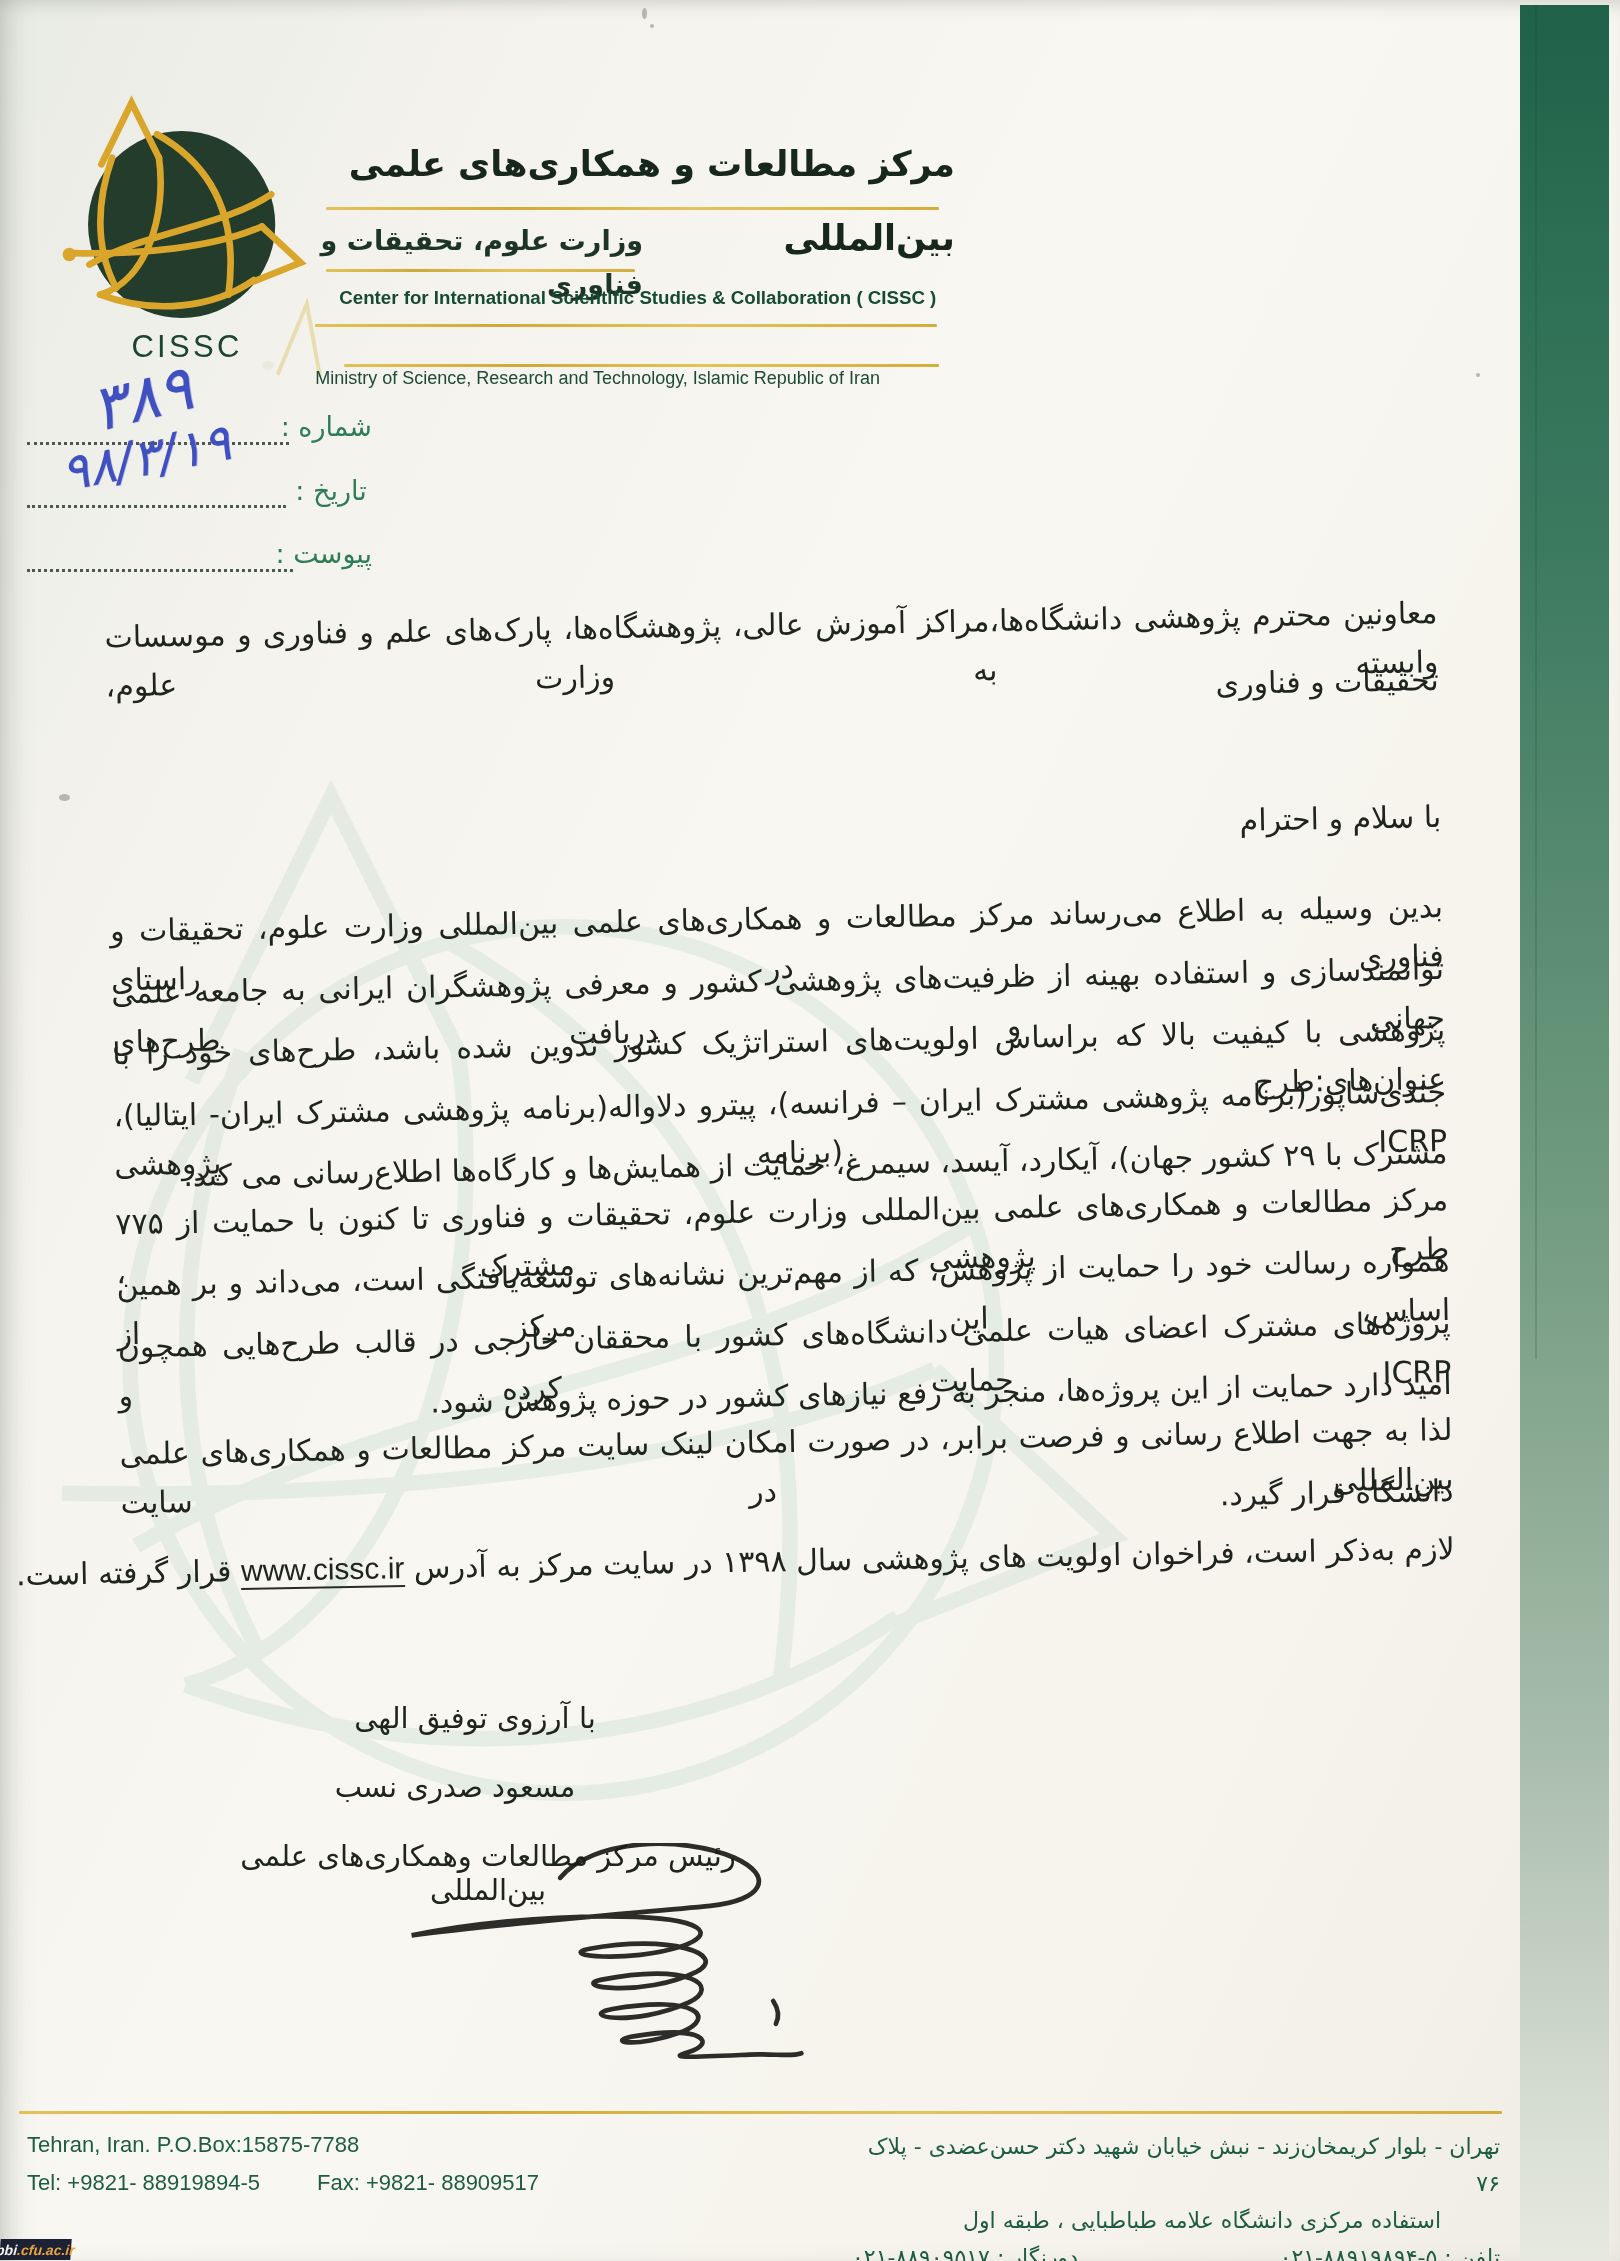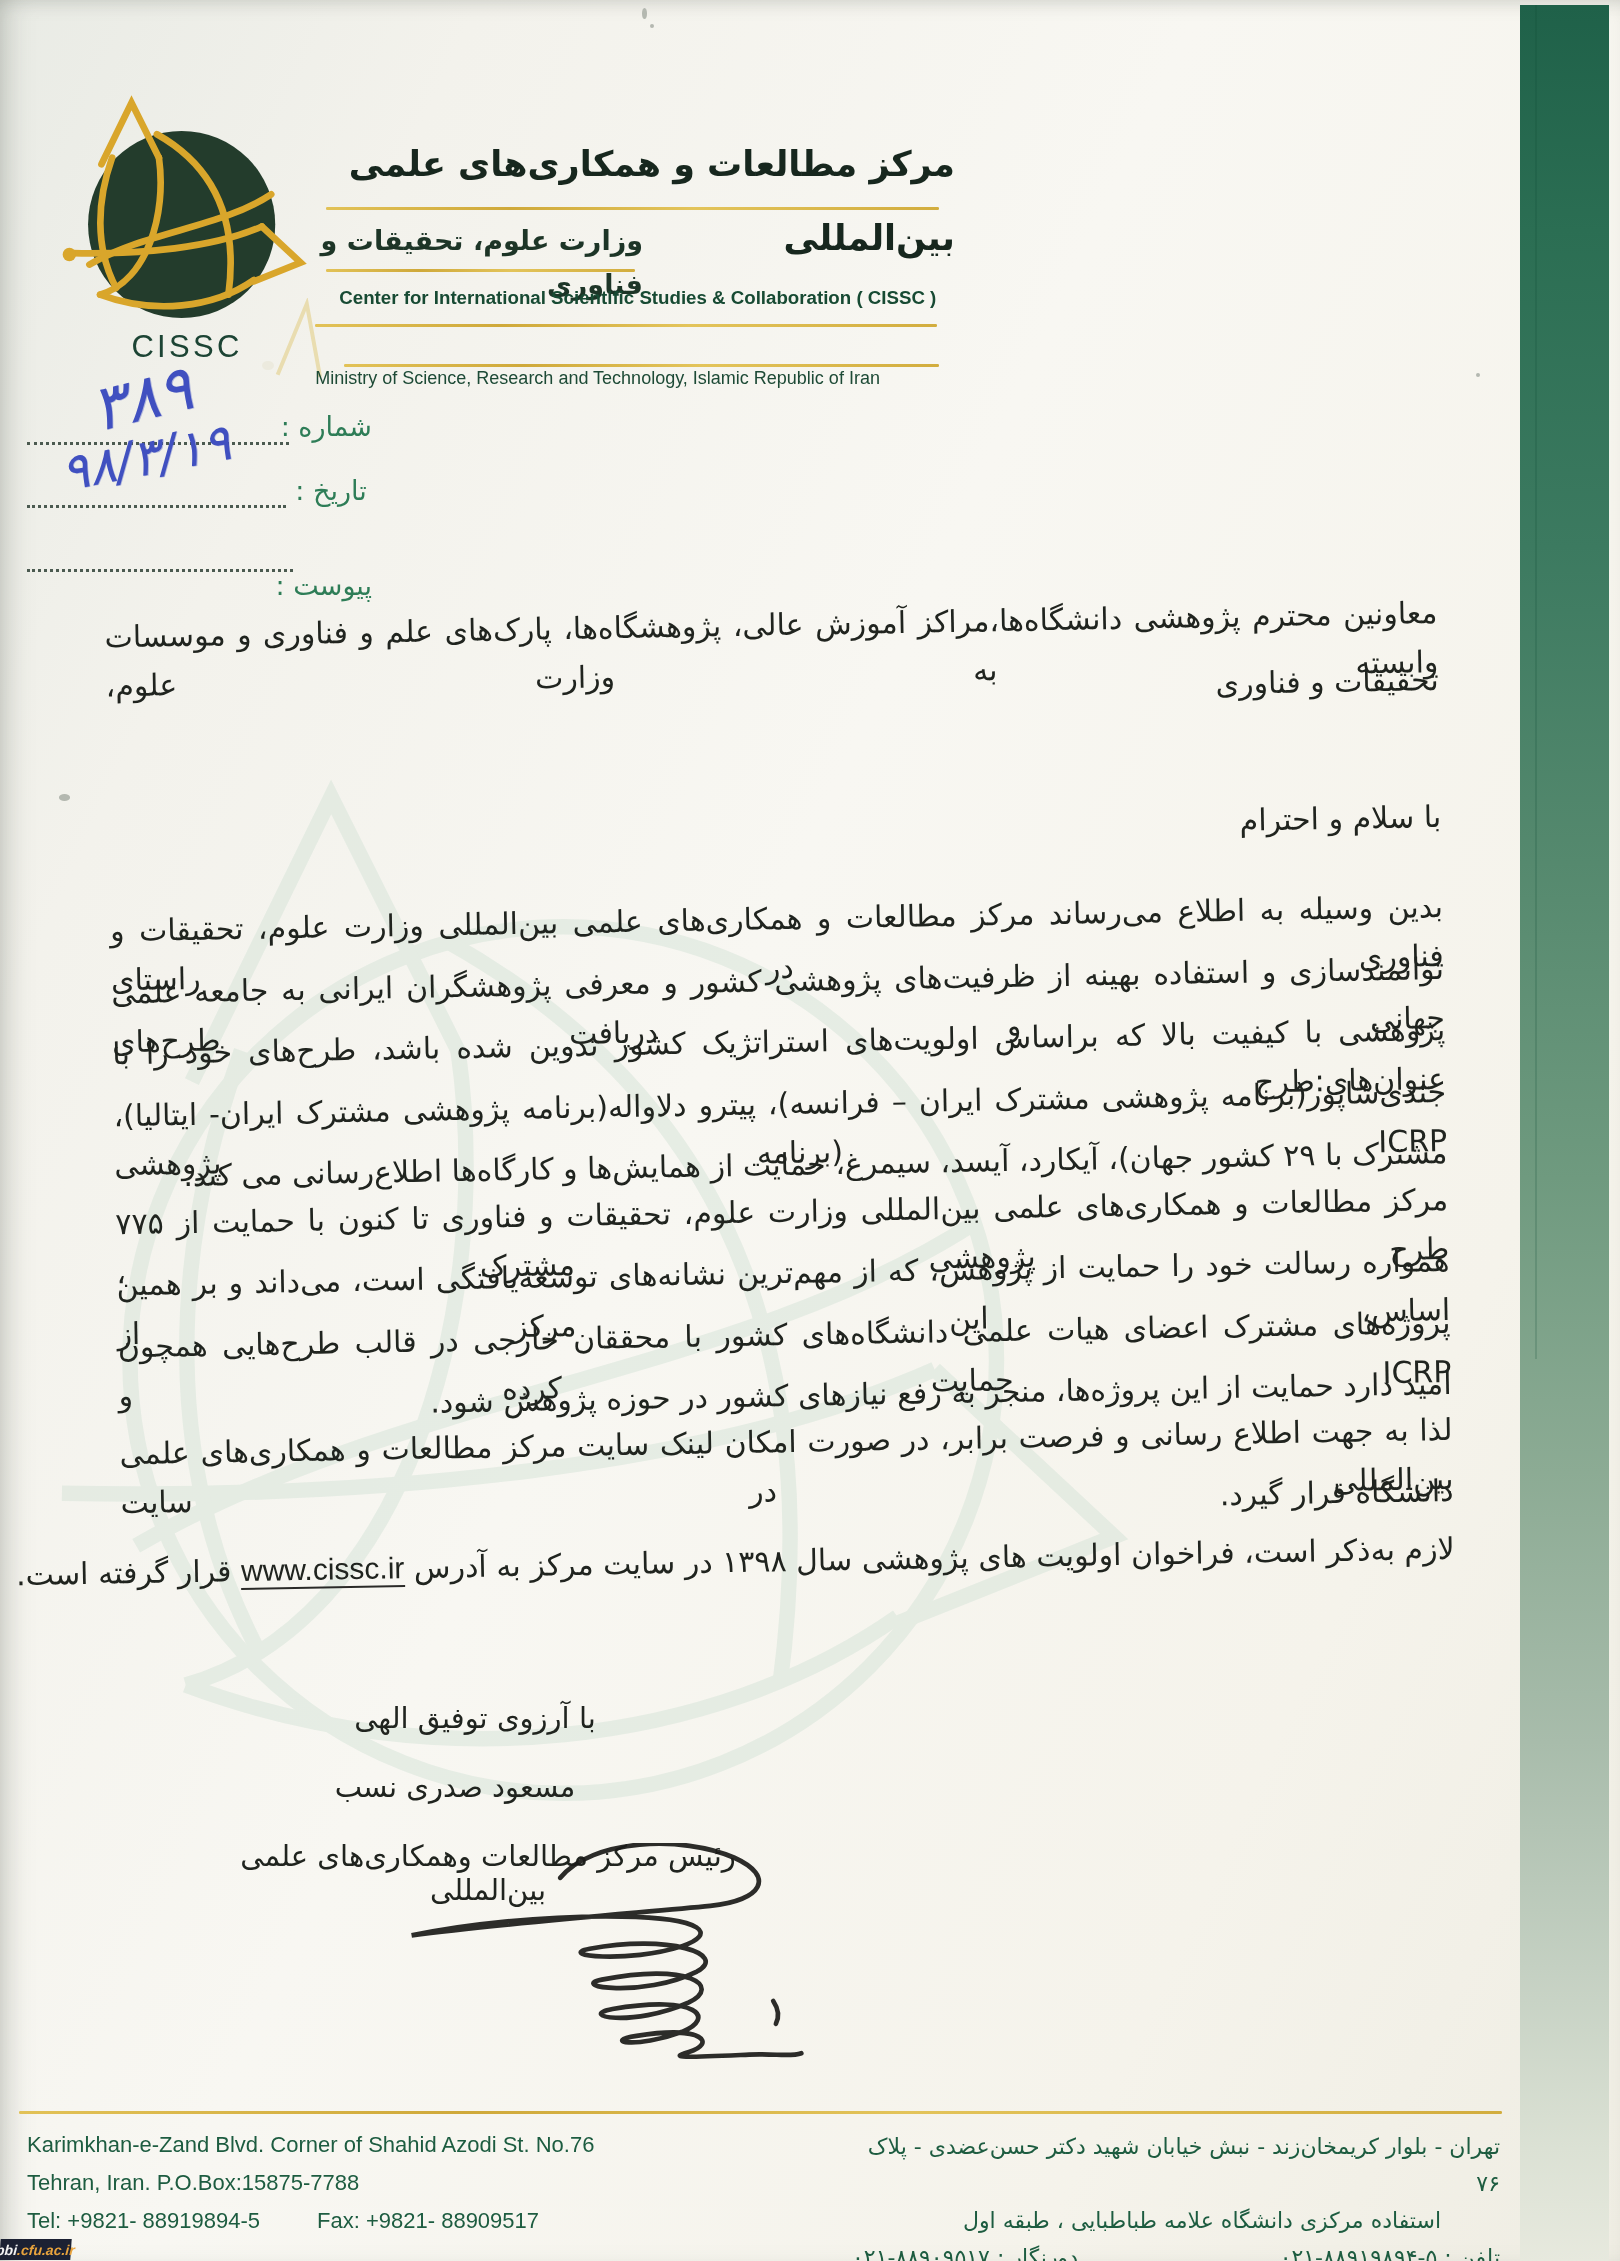--- a/index.html
+++ b/index.html
@@ -124,21 +124,21 @@
 
   <div class="meta">
     <div class="hand hand-number">۳۸۹</div>
     <div class="meta-label" style="top:40px;">شماره :</div>
     <div class="dotline" style="top:71px;width:262px;"></div>
 
     <div class="hand hand-date">۹۸/۳/۱۹</div>
     <div class="meta-label" style="top:104px;right:5.3px;">تاریخ :</div>
     <div class="dotline" style="top:134px;width:259px;"></div>
 
-    <div class="meta-label" style="top:167px;margin-top:32px;">پیوست :</div>
+    <div class="meta-label" style="top:167px;">پیوست :</div>
     <div class="dotline" style="top:198px;width:266px;"></div>
   </div>
 
   <div class="body">
     <div class="bline jline" style="top:0;">معاونین محترم پژوهشی دانشگاه‌ها،مراکز آموزش عالی، پژوهشگاه‌ها، پارک‌های علم و فناوری و موسسات وابسته به وزارت علوم،</div>
     <div class="bline rline" style="top:67px;">تحقیقات و فناوری</div>
 
     <div class="bline rline" style="top:204px;">با سلام و احترام</div>
 
     <div class="bline jline" style="top:294px;">بدین وسیله به اطلاع می‌رساند مرکز مطالعات و همکاری‌های علمی بین‌المللی وزارت علوم، تحقیقات و فناوری در راستای</div>
@@ -170,21 +170,20 @@
                C 400,136 490,166 442,192 C 360,232 250,214 300,204 C 430,178 480,214 430,238
                C 345,276 262,258 316,248 C 445,226 470,262 420,282 C 350,308 300,296 352,288
                C 455,272 470,300 430,312 C 395,322 430,320 520,316 C 558,314 582,320 598,314"></path>
       <path d="M 556,236 q 12,18 4,34"></path>
     </g>
   </svg>
 
   <div class="gold-line footer-line"></div>
 
   <div class="footer-en">
-    <div>Karimkhan-e-Zand Blvd. Corner of Shahid Azodi St. No.76</div>
     <div>Tehran, Iran. P.O.Box:15875-7788</div>
     <div class="telrow">
       <span>Tel: +9821- 88919894-5</span>
       <span>Fax: +9821- 88909517</span>
     </div>
   </div>
 
   <div class="footer-fa">
     <div>تهران - بلوار کریمخان‌زند - نبش خیابان شهید دکتر حسن‌عضدی - پلاک ۷۶</div>
     <div class="pad2">استفاده مرکزی دانشگاه علامه طباطبایی ، طبقه اول</div>

